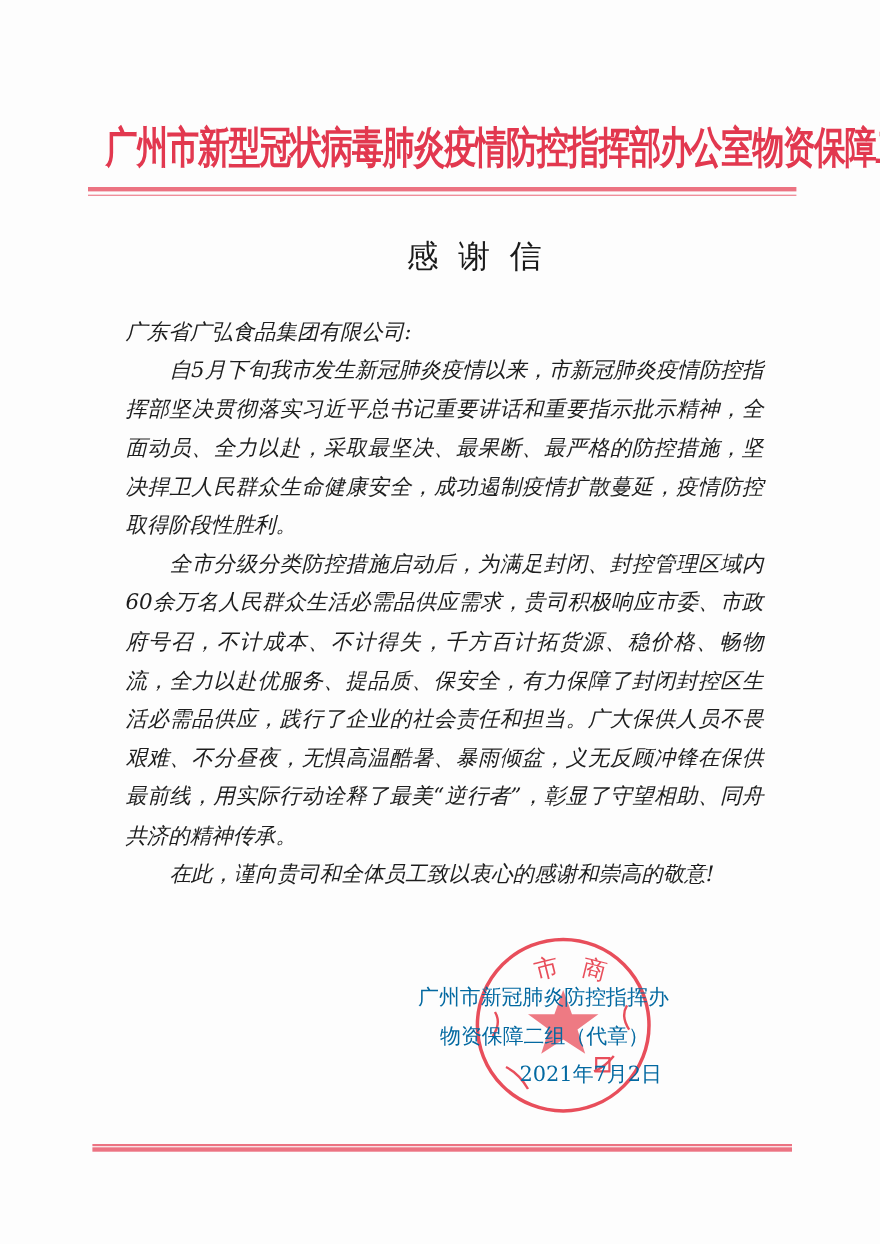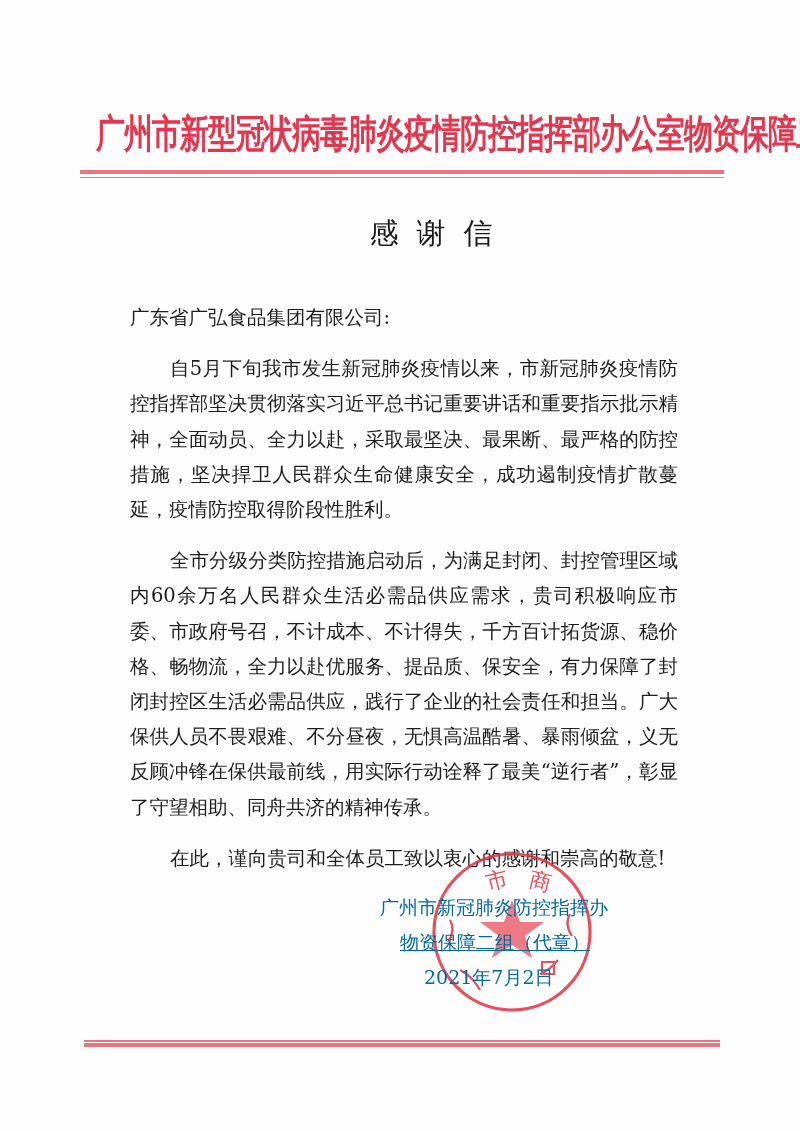--- a/index.html
+++ b/index.html
@@ -56,39 +56,40 @@
     .body-text {
       position: absolute;
       left: 114px;
       top: 284px;
       width: 580px;
       font-size: 19.5px;
       line-height: 35.2px;
       color: #1d1d1d;
     }
     .body-text p {
-      margin: 16px;
+      margin: 0;
       text-align: justify;
       text-align-last: left;
+      font-style: italic;
     }
     .body-text p.indent { text-indent: 40px; }
     .signature {
       position: absolute;
       left: 380px;
       top: 890px;
       width: 270px;
       font-size: 19px;
       line-height: 35px;
       color: #0369a1;
       z-index: 2;
     }
     .signature div { white-space: nowrap; }
     .sig-line1 { padding-left: 0; }
-    .sig-line2 { padding-left: 20px; text-decoration: underline; }
-    .sig-line3 { padding-left: 44px; }
+    .sig-line2 { padding-left: 20px; }
+    .sig-line3 { padding-left: 44px; text-align: center; }
     .seal {
       position: absolute;
       left: 430px;
       top: 850px;
       width: 164px;
       height: 164px;
       z-index: 1;
       opacity: 0.85;
     }
   </style>

